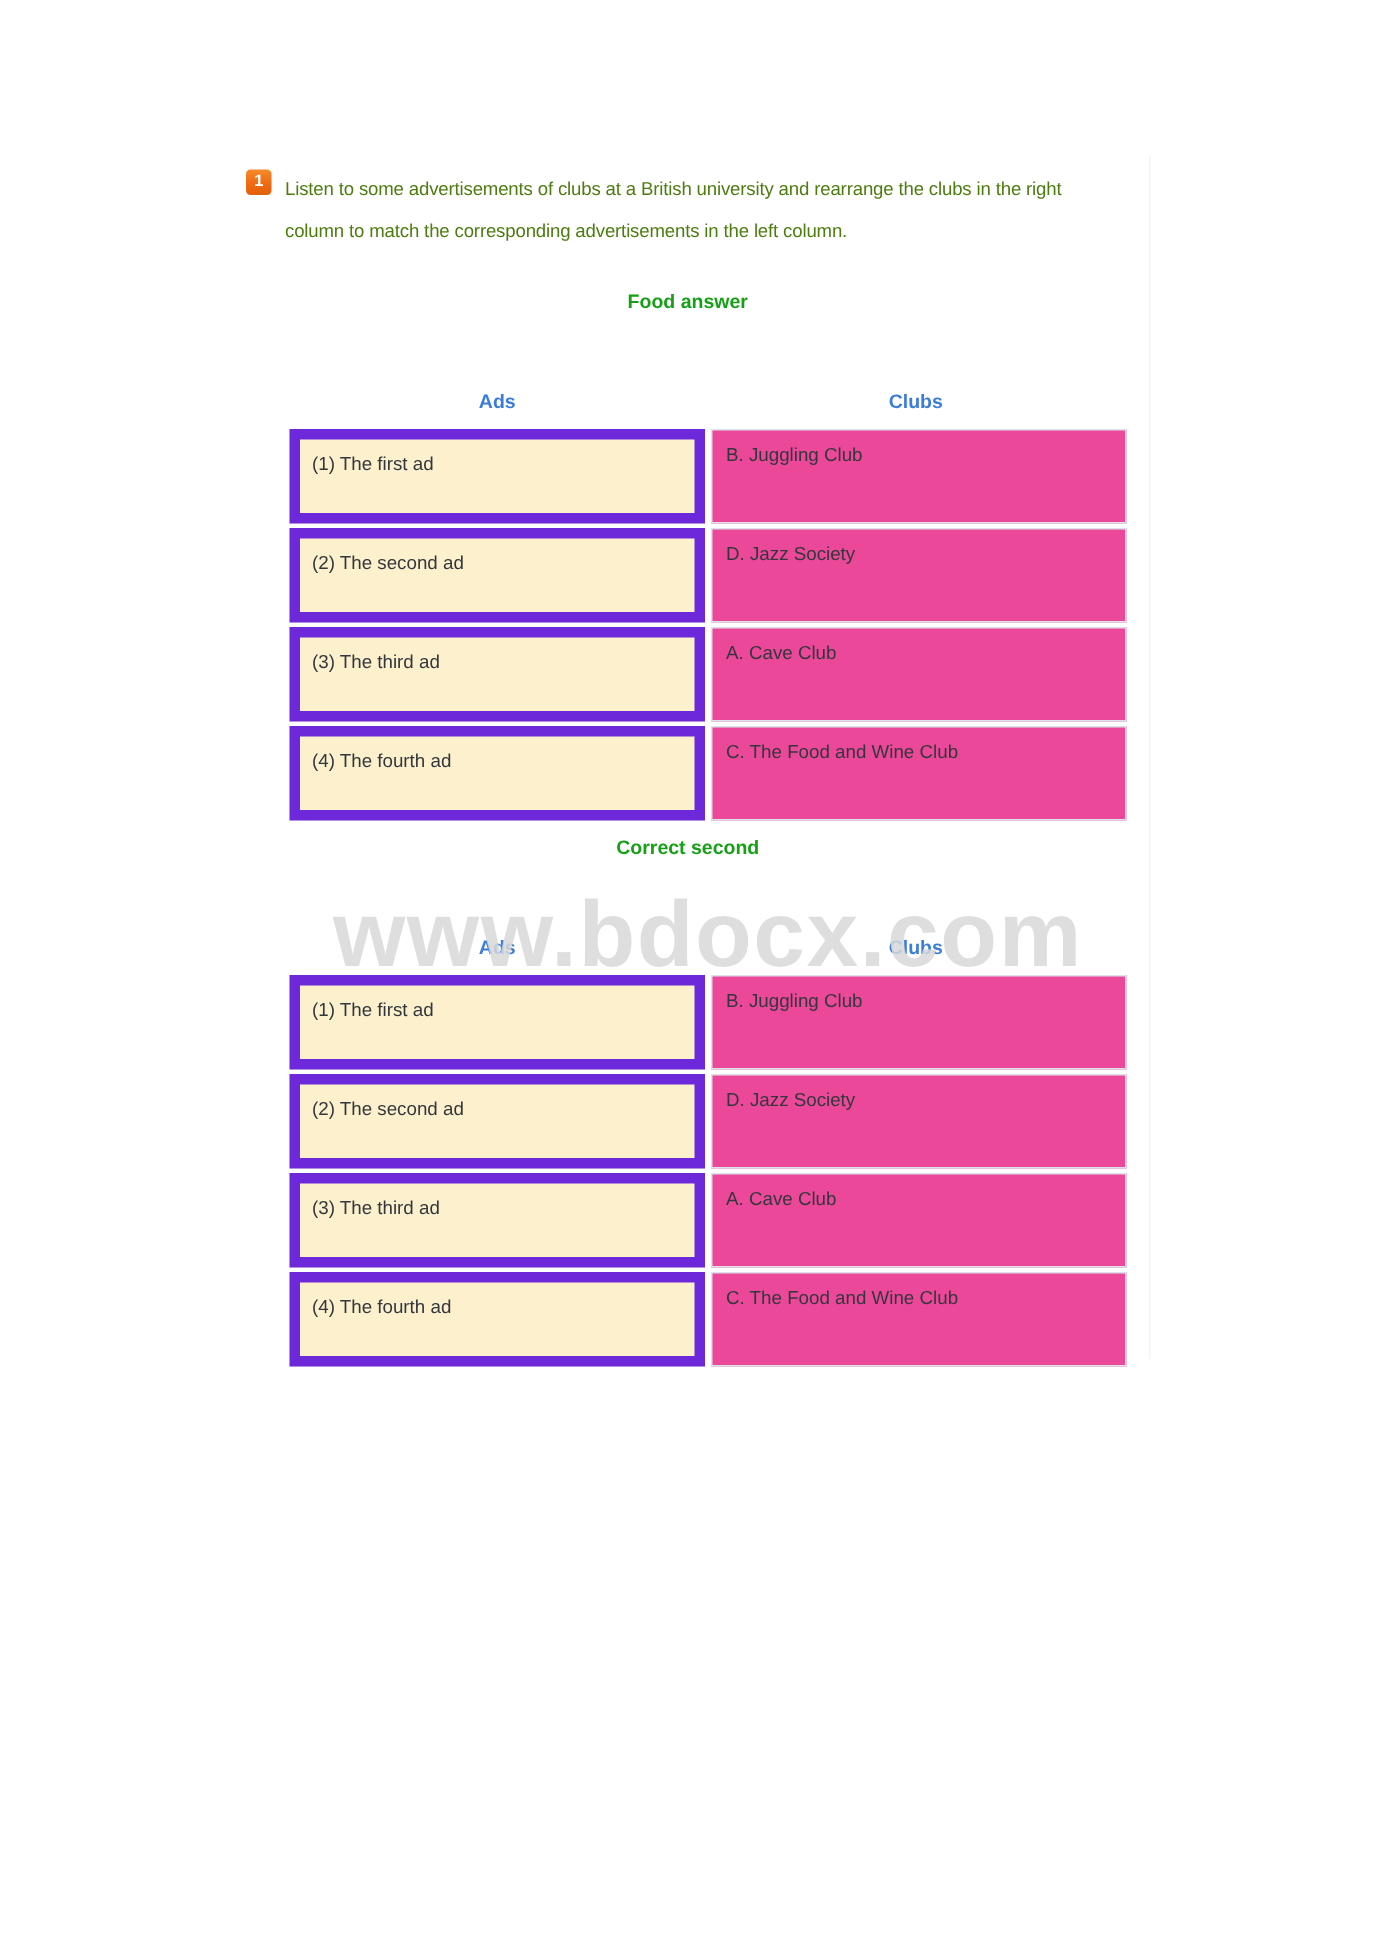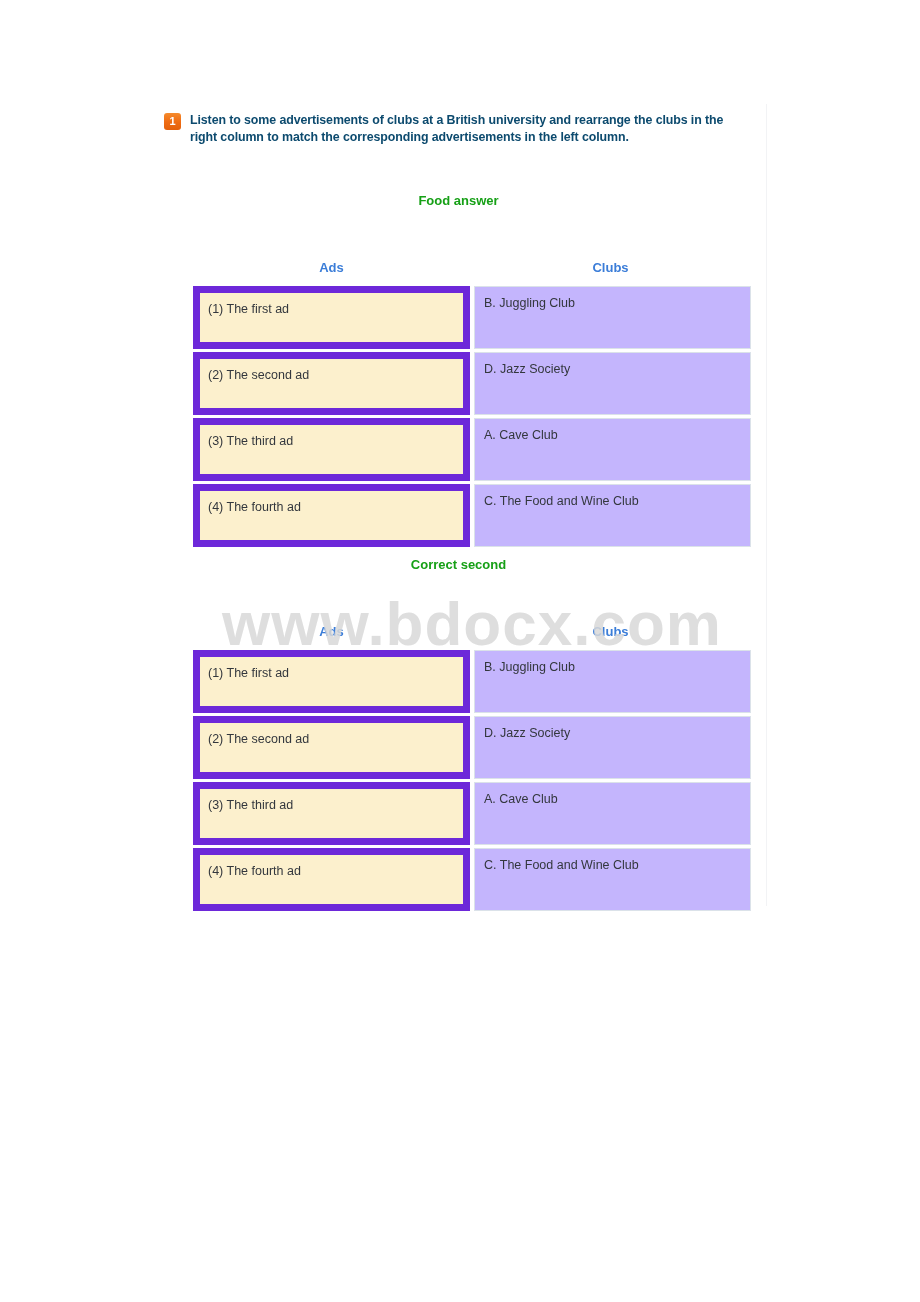--- a/index.html
+++ b/index.html
@@ -47,23 +47,23 @@
     font-size: 11px;
     font-weight: bold;
     line-height: 17px;
     text-align: center;
     margin-top: 1px;
     font-family: "Liberation Sans", sans-serif;
   }
   #question-text {
     flex: 1 1 auto;
     font-size: 12.4px;
-    font-weight: bold;
-    line-height: 17px;
-    color: #0c4a6e;
+    font-weight: normal;
+    line-height: 28px;
+    color: #4d7c0f;
     letter-spacing: -0.1px;
     font-family: "Liberation Sans", sans-serif;
   }
 
   
   .section-heading {
     position: absolute;
     width: 617px;
     left: 150px;
     text-align: center;
@@ -111,21 +111,21 @@
     border: 7px solid #6d28d9;
     padding: 9px 0 0 8px;
     font-size: 12.5px;
     color: #33373d;
     font-family: "Liberation Sans", sans-serif;
   }
   .cell-club {
     width: 277px;
     height: 63px;
     box-sizing: border-box;
-    background: #c4b5fd;
+    background: #ec4899;
     border: 1px solid #dbe2e9;
     margin-left: 4px;
     padding: 9px 0 0 9px;
     font-size: 12.5px;
     color: #33373d;
     font-family: "Liberation Sans", sans-serif;
   }
 
   
   #watermark {

